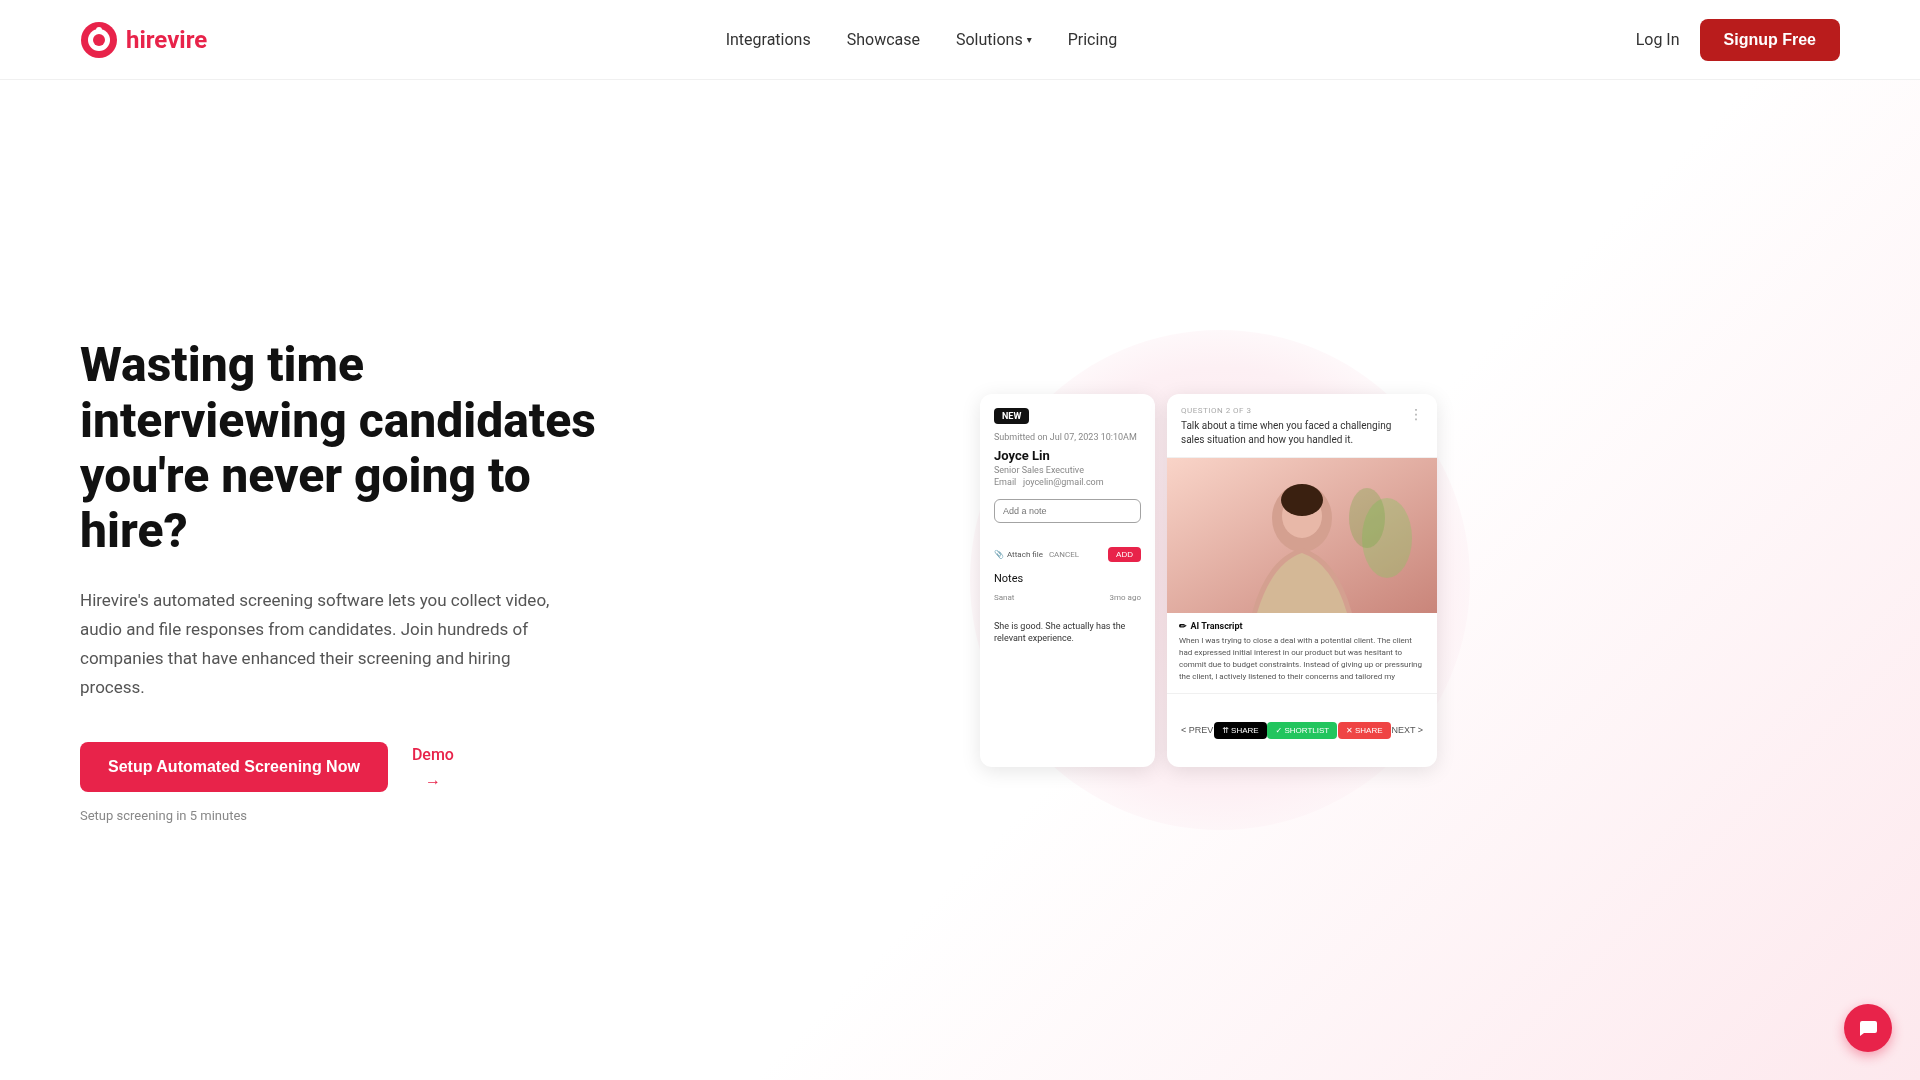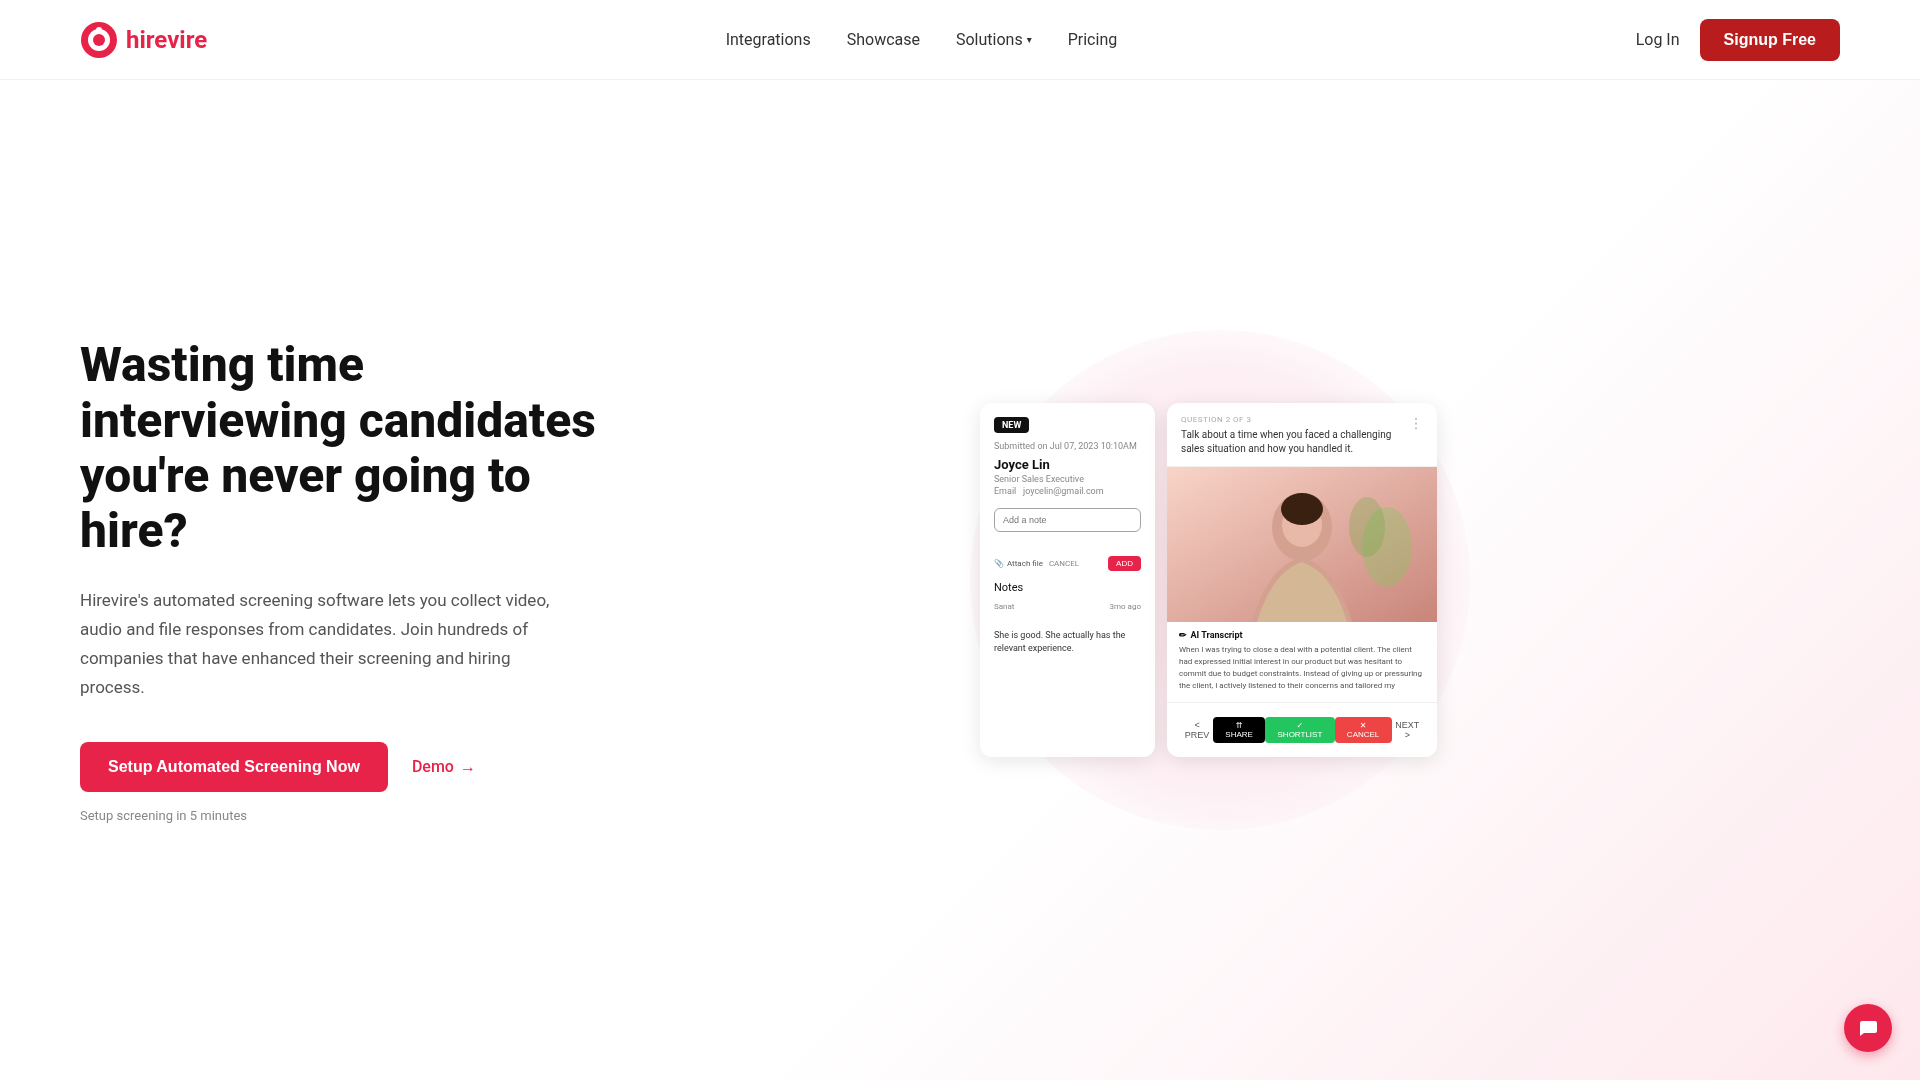--- a/index.html
+++ b/index.html
@@ -25,21 +25,21 @@
     .hero {
       display: flex; align-items: center; min-height: calc(100vh - 80px);
       padding: 60px 80px; background: linear-gradient(135deg, #fff 60%, #fde8ed 100%);
       position: relative; overflow: hidden;
     }
     .hero-left { flex: 0 0 520px; max-width: 520px; z-index: 2; }
     .hero-heading { font-size: 48px; font-weight: 800; line-height: 1.15; color: #111; margin-bottom: 28px; }
     .hero-subtext { font-size: 17px; color: #555; line-height: 1.7; margin-bottom: 40px; max-width: 480px; }
     .hero-actions { display: flex; align-items: center; gap: 24px; margin-bottom: 16px; }
     .btn-cta { background: #e8234a; color: #fff; border: none; border-radius: 8px; padding: 16px 28px; font-size: 16px; font-weight: 600; cursor: pointer; white-space: nowrap; }
-    .btn-demo { display: flex; align-items: center; gap: 6px; font-size: 16px; color: #e8234a; text-decoration: none; cursor: pointer; background: none; border: none; font-family: inherit; font-weight: 500; }
+    .btn-demo { display: flex; align-items: center; gap: 6px; font-size: 16px; color: #e8234a; text-decoration: none; cursor: pointer; background: none; border: none; font-family: inherit; font-weight: 500; flex-direction: column; }
     .hero-note { font-size: 13px; color: #888; }
     .hero-right { flex: 1; display: flex; justify-content: center; align-items: center; position: relative; z-index: 2; }
 
     
     .mockup-wrapper { position: relative; width: 480px; max-width: 100%; }
     .mockup-bg-circle {
       position: absolute; width: 500px; height: 500px; border-radius: 50%;
       background: radial-gradient(circle, #fce4ea 0%, #fdf0f4 60%, transparent 80%);
       top: 50%; left: 50%; transform: translate(-50%, -50%); z-index: 0;
     }
@@ -63,21 +63,21 @@
     .card-right { width: 270px; background: #fff; border-radius: 12px; box-shadow: 0 4px 20px rgba(0,0,0,0.1); overflow: hidden; }
     .card-right-top { padding: 12px 14px 10px; border-bottom: 1px solid #f0f0f0; }
     .card-question-num { font-size: 8px; color: #aaa; margin-bottom: 4px; text-transform: uppercase; letter-spacing: 0.5px; }
     .card-question-text { font-size: 10px; color: #333; line-height: 1.4; }
     .card-more { float: right; font-size: 14px; color: #aaa; cursor: pointer; }
     .card-video { width: 100%; height: 155px; background: linear-gradient(135deg, #f5e6e8 0%, #e8d5d8 100%); position: relative; display: flex; align-items: center; justify-content: center; overflow: hidden; }
     
     .card-ai-transcript { padding: 8px 12px; }
     .card-ai-label { display: flex; align-items: center; gap: 4px; font-size: 9px; font-weight: 700; color: #111; margin-bottom: 4px; }
     .card-ai-text { font-size: 8px; color: #555; line-height: 1.5; max-height: 50px; overflow: hidden; }
-    .card-actions { display: flex; align-items: center; justify-content: space-between; padding: 14px 14px; border-top: 1px solid #f0f0f0; }
+    .card-actions { display: flex; align-items: center; justify-content: space-between; padding: 28px 14px; border-top: 1px solid #f0f0f0; }
     .btn-prev, .btn-next { font-size: 9px; color: #555; background: none; border: none; cursor: pointer; }
     .btn-share { background: #000000; color: #fff; font-size: 8px; border: none; border-radius: 4px; padding: 4px 8px; cursor: pointer; }
     .btn-shortlist { background: #22c55e; color: #fff; font-size: 8px; border: none; border-radius: 4px; padding: 4px 8px; cursor: pointer; }
     .btn-reject { background: #ef4444; color: #fff; font-size: 8px; border: none; border-radius: 4px; padding: 4px 8px; cursor: pointer; }
 
     
     .chat-bubble { position: fixed; bottom: 28px; right: 28px; width: 48px; height: 48px; background: #e8234a; border-radius: 50%; display: flex; align-items: center; justify-content: center; cursor: pointer; z-index: 200; box-shadow: 0 4px 12px rgba(232,35,74,0.4); }
 
     .chevron { font-size: 10px; }
   </style>
@@ -195,21 +195,21 @@
               <span>✏</span>
               <span>AI Transcript</span>
             </div>
             <div class="card-ai-text">When I was trying to close a deal with a potential client. The client had expressed initial interest in our product but was hesitant to commit due to budget constraints. Instead of giving up or pressuring the client, I actively listened to their concerns and tailored my presentation to address their budget constraints and offered flexible payment options</div>
           </div>
 
           <div class="card-actions">
             <button class="btn-prev">&lt; PREV</button>
             <button class="btn-share">⇈ SHARE</button>
             <button class="btn-shortlist">✓ SHORTLIST</button>
-            <button class="btn-reject">✕ CANCEL</button>
+            <button class="btn-reject">✕ SHARE</button>
             <button class="btn-next">NEXT &gt;</button>
           </div>
         </div>
 
       </div>
     </div>
   </div>
 </section>
 
 <div class="chat-bubble">

